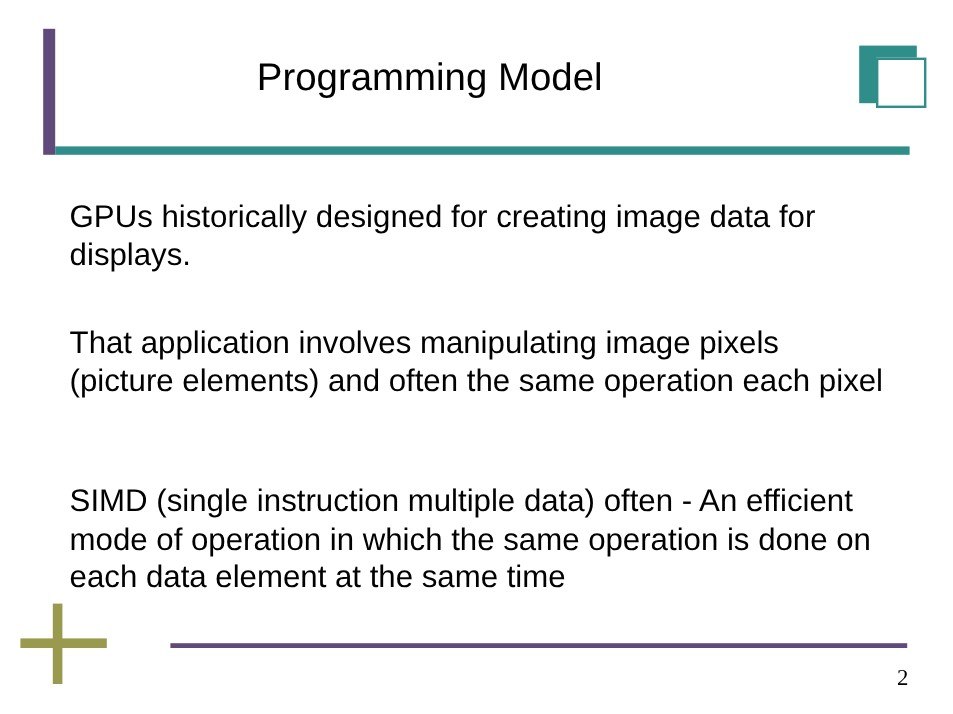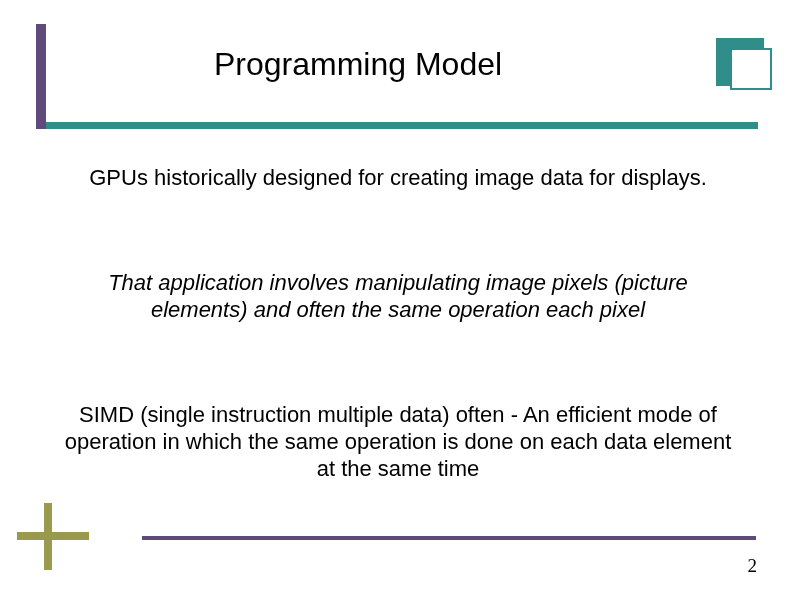--- a/index.html
+++ b/index.html
@@ -1,15 +1,15 @@
 <!DOCTYPE html>
 <html><head>
 <meta charset="utf-8">
 <style>
-  * { box-sizing: border-box; margin: 0; padding: 0; text-align: center; }
+  * { box-sizing: border-box; margin: 0; padding: 0; }
   body {
     width: 794px;
     height: 595px;
     background: #ffffff;
     position: relative;
     font-family: Arial, Helvetica, sans-serif;
     overflow: hidden;
   }
   .purple-bar-top {
     position: absolute;
@@ -49,26 +49,26 @@
     left: 46px;
     top: 122px;
     width: 712px;
     height: 7px;
     background: #2F8E8A;
   }
   .body-text {
     position: absolute;
     left: 58px;
     width: 680px;
-    font-size: 22px;
+    font-size: 26px;
     color: #000;
     line-height: 1.22;
   }
   .p1 { top: 165px; }
-  .p2 { top: 270px; font-style: italic; }
+  .p2 { top: 270px; }
   .p3 { top: 402px; }
   .bottom-hr {
     position: absolute;
     left: 142px;
     top: 536px;
     width: 614px;
     height: 4px;
     background: #604A7B;
   }
   .olive-h {

